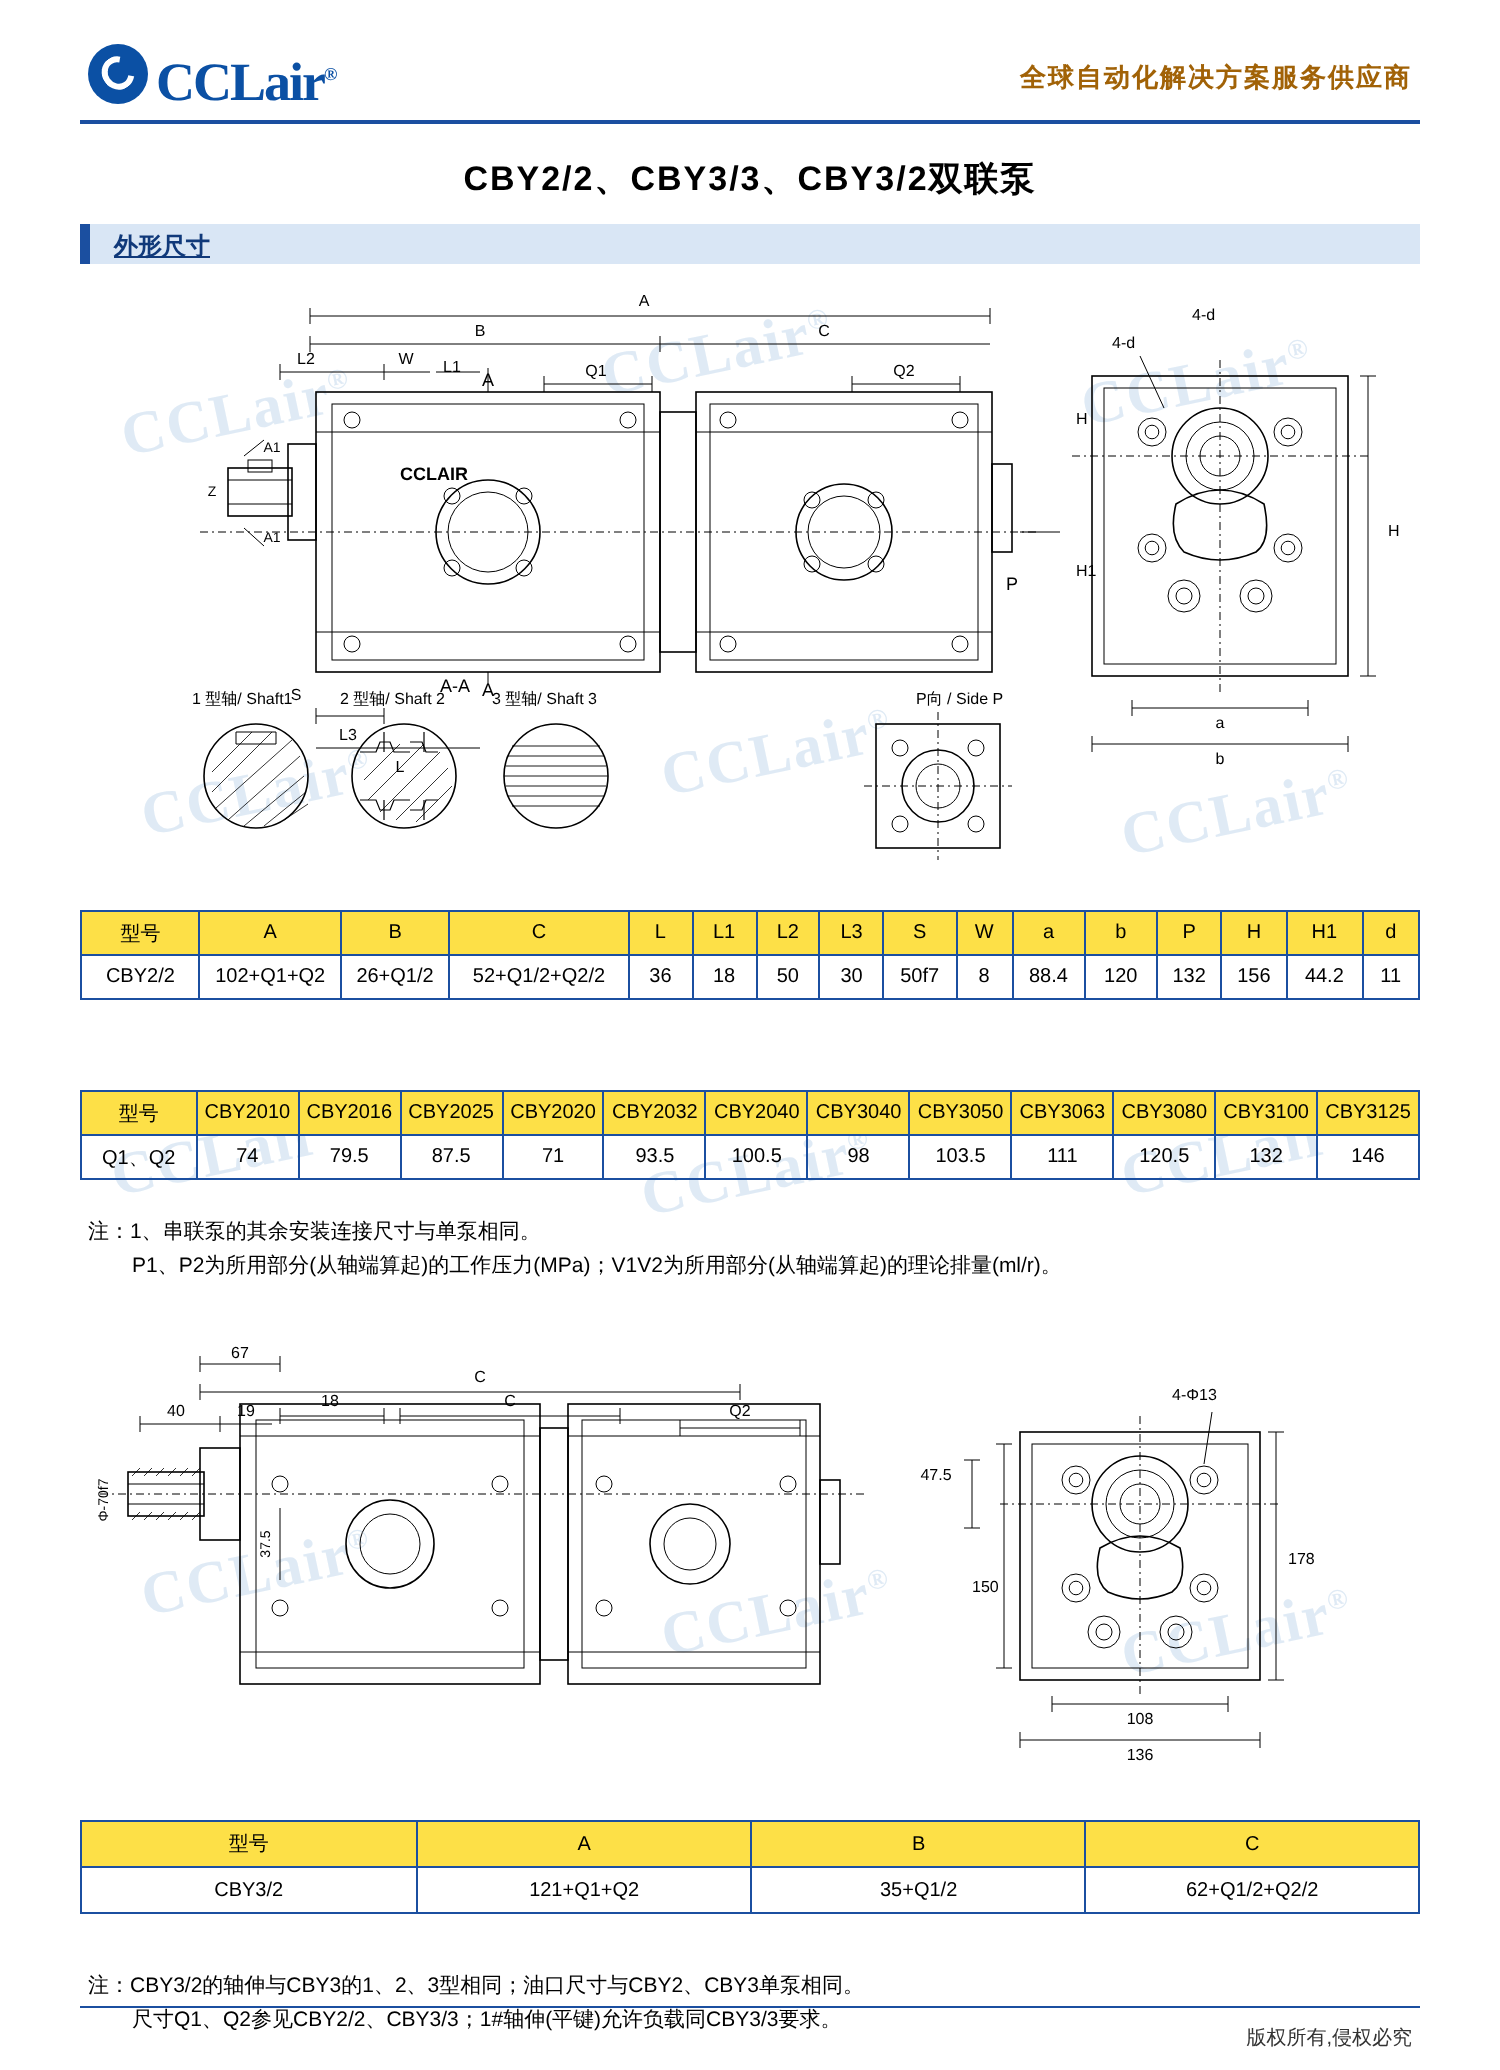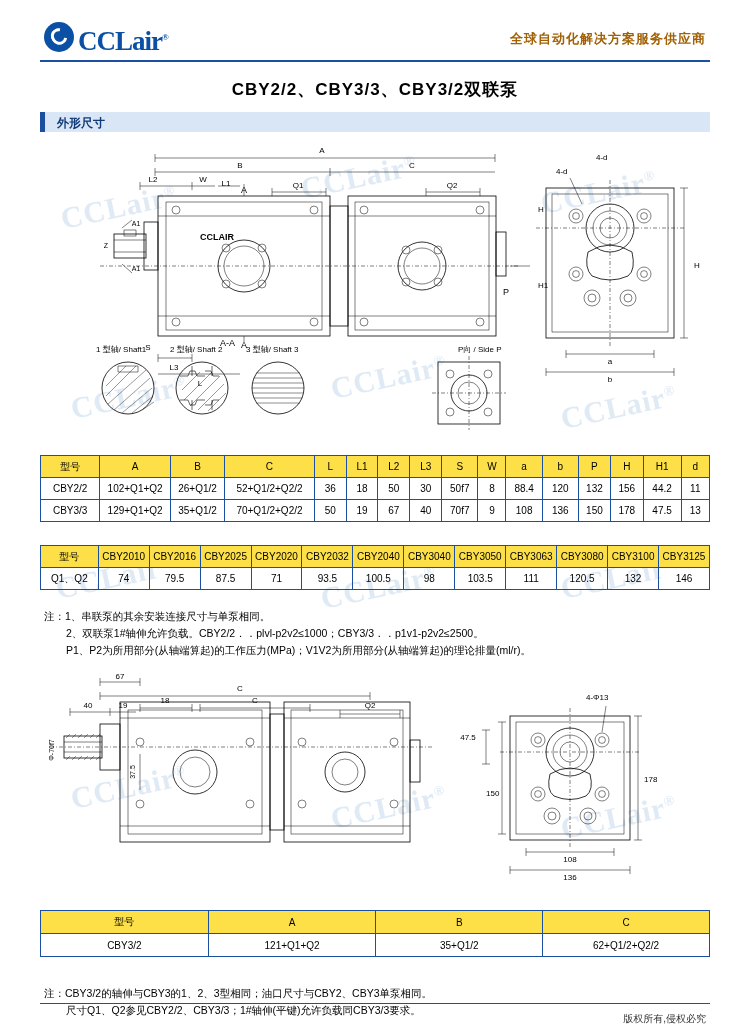--- a/index.html
+++ b/index.html
@@ -18,21 +18,21 @@
   .logo-mark:before{content:"";position:absolute;left:7px;top:6px;width:16px;height:17px;border:3px solid #fff;border-radius:50%;border-right-color:transparent;transform:rotate(-35deg);box-sizing:border-box;}
   .logo-text{font-size:27px;font-weight:bold;color:#0b50a4;letter-spacing:-1px;font-family:"Liberation Serif",serif;line-height:30px;}
   .logo-reg{font-size:9px;vertical-align:super;color:#0b50a4;}
   .slogan{position:absolute;right:44px;top:30px;font-size:13px;font-weight:bold;color:#a16207;letter-spacing:1px;}
 
   
   .doc-title{position:absolute;left:0;top:78px;width:750px;text-align:center;font-size:17px;font-weight:bold;letter-spacing:1px;}
 
   
   .section-bar{position:absolute;left:40px;top:112px;width:670px;height:20px;background:#d9e6f5;border-left:5px solid #1b4fa0;box-sizing:border-box;}
-  .section-bar span{position:absolute;left:12px;top:3px;font-size:12px;font-weight:bold;color:#10397a;}
+  .section-bar span{position:absolute;left:12px;top:3px;font-size:12px;font-weight:bold;color:#10397a;text-decoration:underline;}
 
   
   .draw{position:absolute;border:0;}
   .drawing1{left:40px;top:140px;width:670px;height:300px;}
   .drawing2{left:40px;top:672px;width:670px;height:225px;}
   .draw svg{display:block;}
 
   
   .wm{position:absolute;font-family:"Liberation Serif",serif;font-weight:bold;color:#cfe0f0;opacity:.65;font-size:30px;letter-spacing:1px;transform:rotate(-12deg);pointer-events:none;white-space:nowrap;}
   .wm small{font-size:14px;vertical-align:super;}
@@ -352,38 +352,20 @@
         <td>30</td>
         <td>50f7</td>
         <td>8</td>
         <td>88.4</td>
         <td>120</td>
         <td>132</td>
         <td>156</td>
         <td>44.2</td>
         <td>11</td>
       </tr>
-      <tr>
-        <td>CBY3/3</td>
-        <td>129+Q1+Q2</td>
-        <td>35+Q1/2</td>
-        <td>70+Q1/2+Q2/2</td>
-        <td>50</td>
-        <td>19</td>
-        <td>67</td>
-        <td>40</td>
-        <td>70f7</td>
-        <td>9</td>
-        <td>108</td>
-        <td>136</td>
-        <td>150</td>
-        <td>178</td>
-        <td>47.5</td>
-        <td>13</td>
-      </tr>
     </tbody>
   </table>
 
   <table class="t2">
     <colgroup>
       <col style="width:58px">
         <col style="width:51px">
         <col style="width:51px">
         <col style="width:51px">
       <col style="width:51px">
@@ -427,21 +409,20 @@
         <td>111</td>
         <td>120.5</td>
         <td>132</td>
         <td>146</td>
       </tr>
     </tbody>
   </table>
 
   <div class="note n1">
     <span class="n-ind">注：1、串联泵的其余安装连接尺寸与单泵相同。</span>
-    <span class="n-ind2">2、双联泵1#轴伸允许负载。CBY2/2．．plvl-p2v2≤1000；CBY3/3．．p1v1-p2v2≤2500。</span>
     <span class="n-ind2">P1、P2为所用部分(从轴端算起)的工作压力(MPa)；V1V2为所用部分(从轴端算起)的理论排量(ml/r)。</span>
   </div>
 
   <div class="draw drawing2">
   <svg width="670" height="225" viewBox="0 0 670 225" xmlns="http://www.w3.org/2000/svg">
 
     <line class="ln-t" x1="60" y1="24" x2="330" y2="24"></line>
     <path class="ln-t" d="M60 20 L60 28 M330 20 L330 28"></path>
     <text class="lbl" x="200" y="19" text-anchor="middle">C</text>
 

